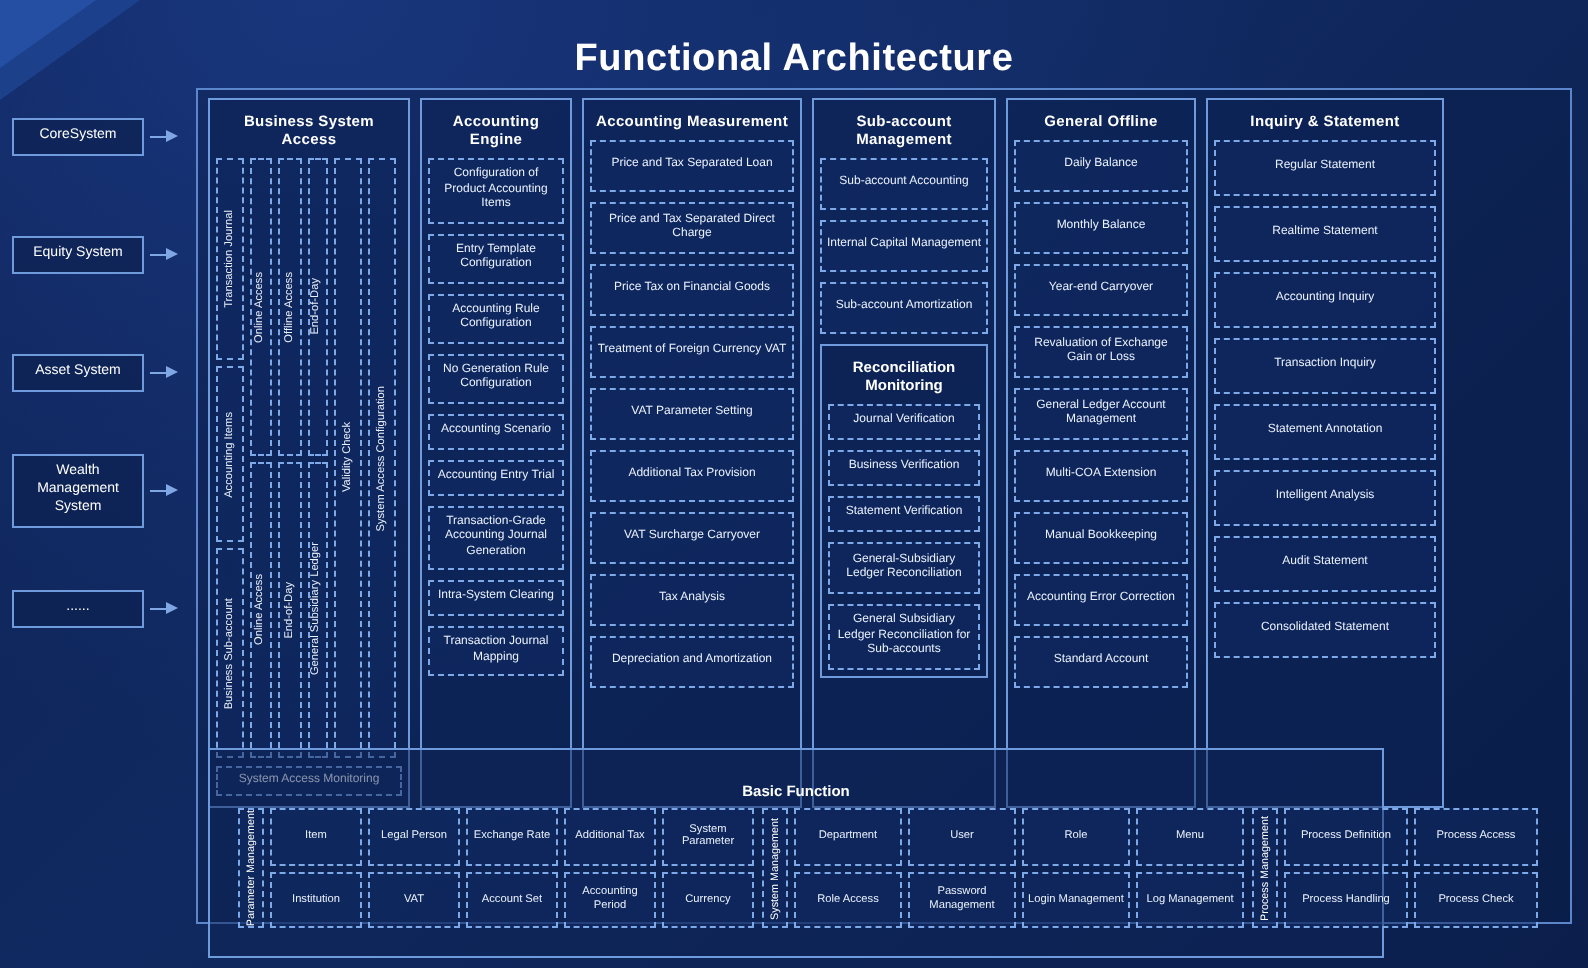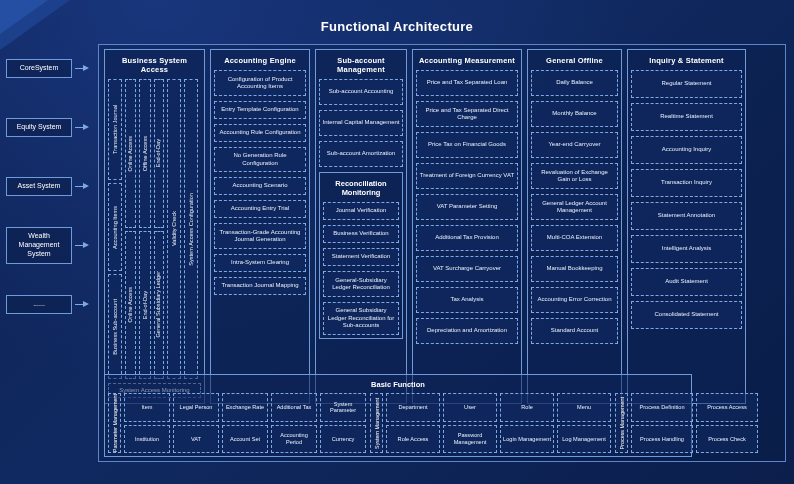--- a/index.html
+++ b/index.html
@@ -37,21 +37,21 @@
     width: 0; height: 0;
     border-left: 48px solid #2a55ad;
     border-bottom: 34px solid transparent;
     opacity: 0.7;
   }
   .title {
     position: absolute;
     left: 0; top: 19px;
     width: 794px;
     text-align: center;
-    font-size: 13px;
+    font-size: 19px;
     font-weight: bold;
     letter-spacing: 0.3px;
   }
 
   
   .left-col {
     position: absolute;
     left: 6px; top: 46px;
     width: 86px;
   }
@@ -194,35 +194,35 @@
     box-sizing: border-box;
     border: 1px dashed #7ea9e8;
     background: rgba(16,42,100,0.5);
     font-size: 6px;
     text-align: center;
     padding: 3px 2px;
     margin-top: 4px;
     line-height: 1.2;
   }
 
-  .acc-eng { width: 100px; }
+  .acc-eng { width: 76px; }
   .subacc  { width: 92px; }
   .accmeas { width: 110px; }
   .genledg { width: 95px; }
   .inquiry { width: 119px; }
 
   
   .basic {
     position: absolute;
     left: 104px; top: 374px;
     width: 588px;
     box-sizing: border-box;
     border: 1px solid #6f9bdd;
     background: rgba(13,35,85,0.5);
-    padding: 3px;
+    padding: 14px;
   }
   .basic-title {
     font-size: 7.5px;
     font-weight: bold;
     text-align: center;
     padding: 2px 0 4px 0;
   }
   .basic-row {
     display: flex;
     gap: 4px;
@@ -359,48 +359,48 @@
       <div class="cell">Entry Template Configuration</div>
       <div class="cell">Accounting Rule Configuration</div>
       <div class="cell">No Generation Rule Configuration</div>
       <div class="cell">Accounting Scenario</div>
       <div class="cell">Accounting Entry Trial</div>
       <div class="cell tall">Transaction-Grade Accounting Journal Generation</div>
       <div class="cell">Intra-System Clearing</div>
       <div class="cell">Transaction Journal Mapping</div>
     </div>
 
+    <div class="col accmeas">
+      <div class="col-title">Accounting Measurement</div>
+      <div class="cell tall">Price and Tax Separated Loan</div>
+      <div class="cell tall">Price and Tax Separated Direct Charge</div>
+      <div class="cell tall">Price Tax on Financial Goods</div>
+      <div class="cell tall">Treatment of Foreign Currency VAT</div>
+      <div class="cell tall">VAT Parameter Setting</div>
+      <div class="cell tall">Additional Tax Provision</div>
+      <div class="cell tall">VAT Surcharge Carryover</div>
+      <div class="cell tall">Tax Analysis</div>
+      <div class="cell tall">Depreciation and Amortization</div>
+    </div>
+
     <div class="col subacc">
       <div class="col-title">Sub-account Management</div>
       <div class="cell tall">Sub-account Accounting</div>
       <div class="cell tall">Internal Capital Management</div>
       <div class="cell tall">Sub-account Amortization</div>
       <div class="sub-panel">
         <div class="sub-title">Reconciliation Monitoring</div>
         <div class="cell">Journal Verification</div>
         <div class="cell">Business Verification</div>
         <div class="cell">Statement Verification</div>
         <div class="cell tall">General-Subsidiary Ledger Reconciliation</div>
         <div class="cell tall" style="margin-bottom:0">General Subsidiary Ledger Reconciliation for Sub-accounts</div>
       </div>
     </div>
 
-    <div class="col accmeas">
-      <div class="col-title">Accounting Measurement</div>
-      <div class="cell tall">Price and Tax Separated Loan</div>
-      <div class="cell tall">Price and Tax Separated Direct Charge</div>
-      <div class="cell tall">Price Tax on Financial Goods</div>
-      <div class="cell tall">Treatment of Foreign Currency VAT</div>
-      <div class="cell tall">VAT Parameter Setting</div>
-      <div class="cell tall">Additional Tax Provision</div>
-      <div class="cell tall">VAT Surcharge Carryover</div>
-      <div class="cell tall">Tax Analysis</div>
-      <div class="cell tall">Depreciation and Amortization</div>
-    </div>
-
     <div class="col genledg">
       <div class="col-title">General Offline</div>
       <div class="cell tall">Daily Balance</div>
       <div class="cell tall">Monthly Balance</div>
       <div class="cell tall">Year-end Carryover</div>
       <div class="cell tall">Revaluation of Exchange Gain or Loss</div>
       <div class="cell tall">General Ledger Account Management</div>
       <div class="cell tall">Multi-COA Extension</div>
       <div class="cell tall">Manual Bookkeeping</div>
       <div class="cell tall">Accounting Error Correction</div>

